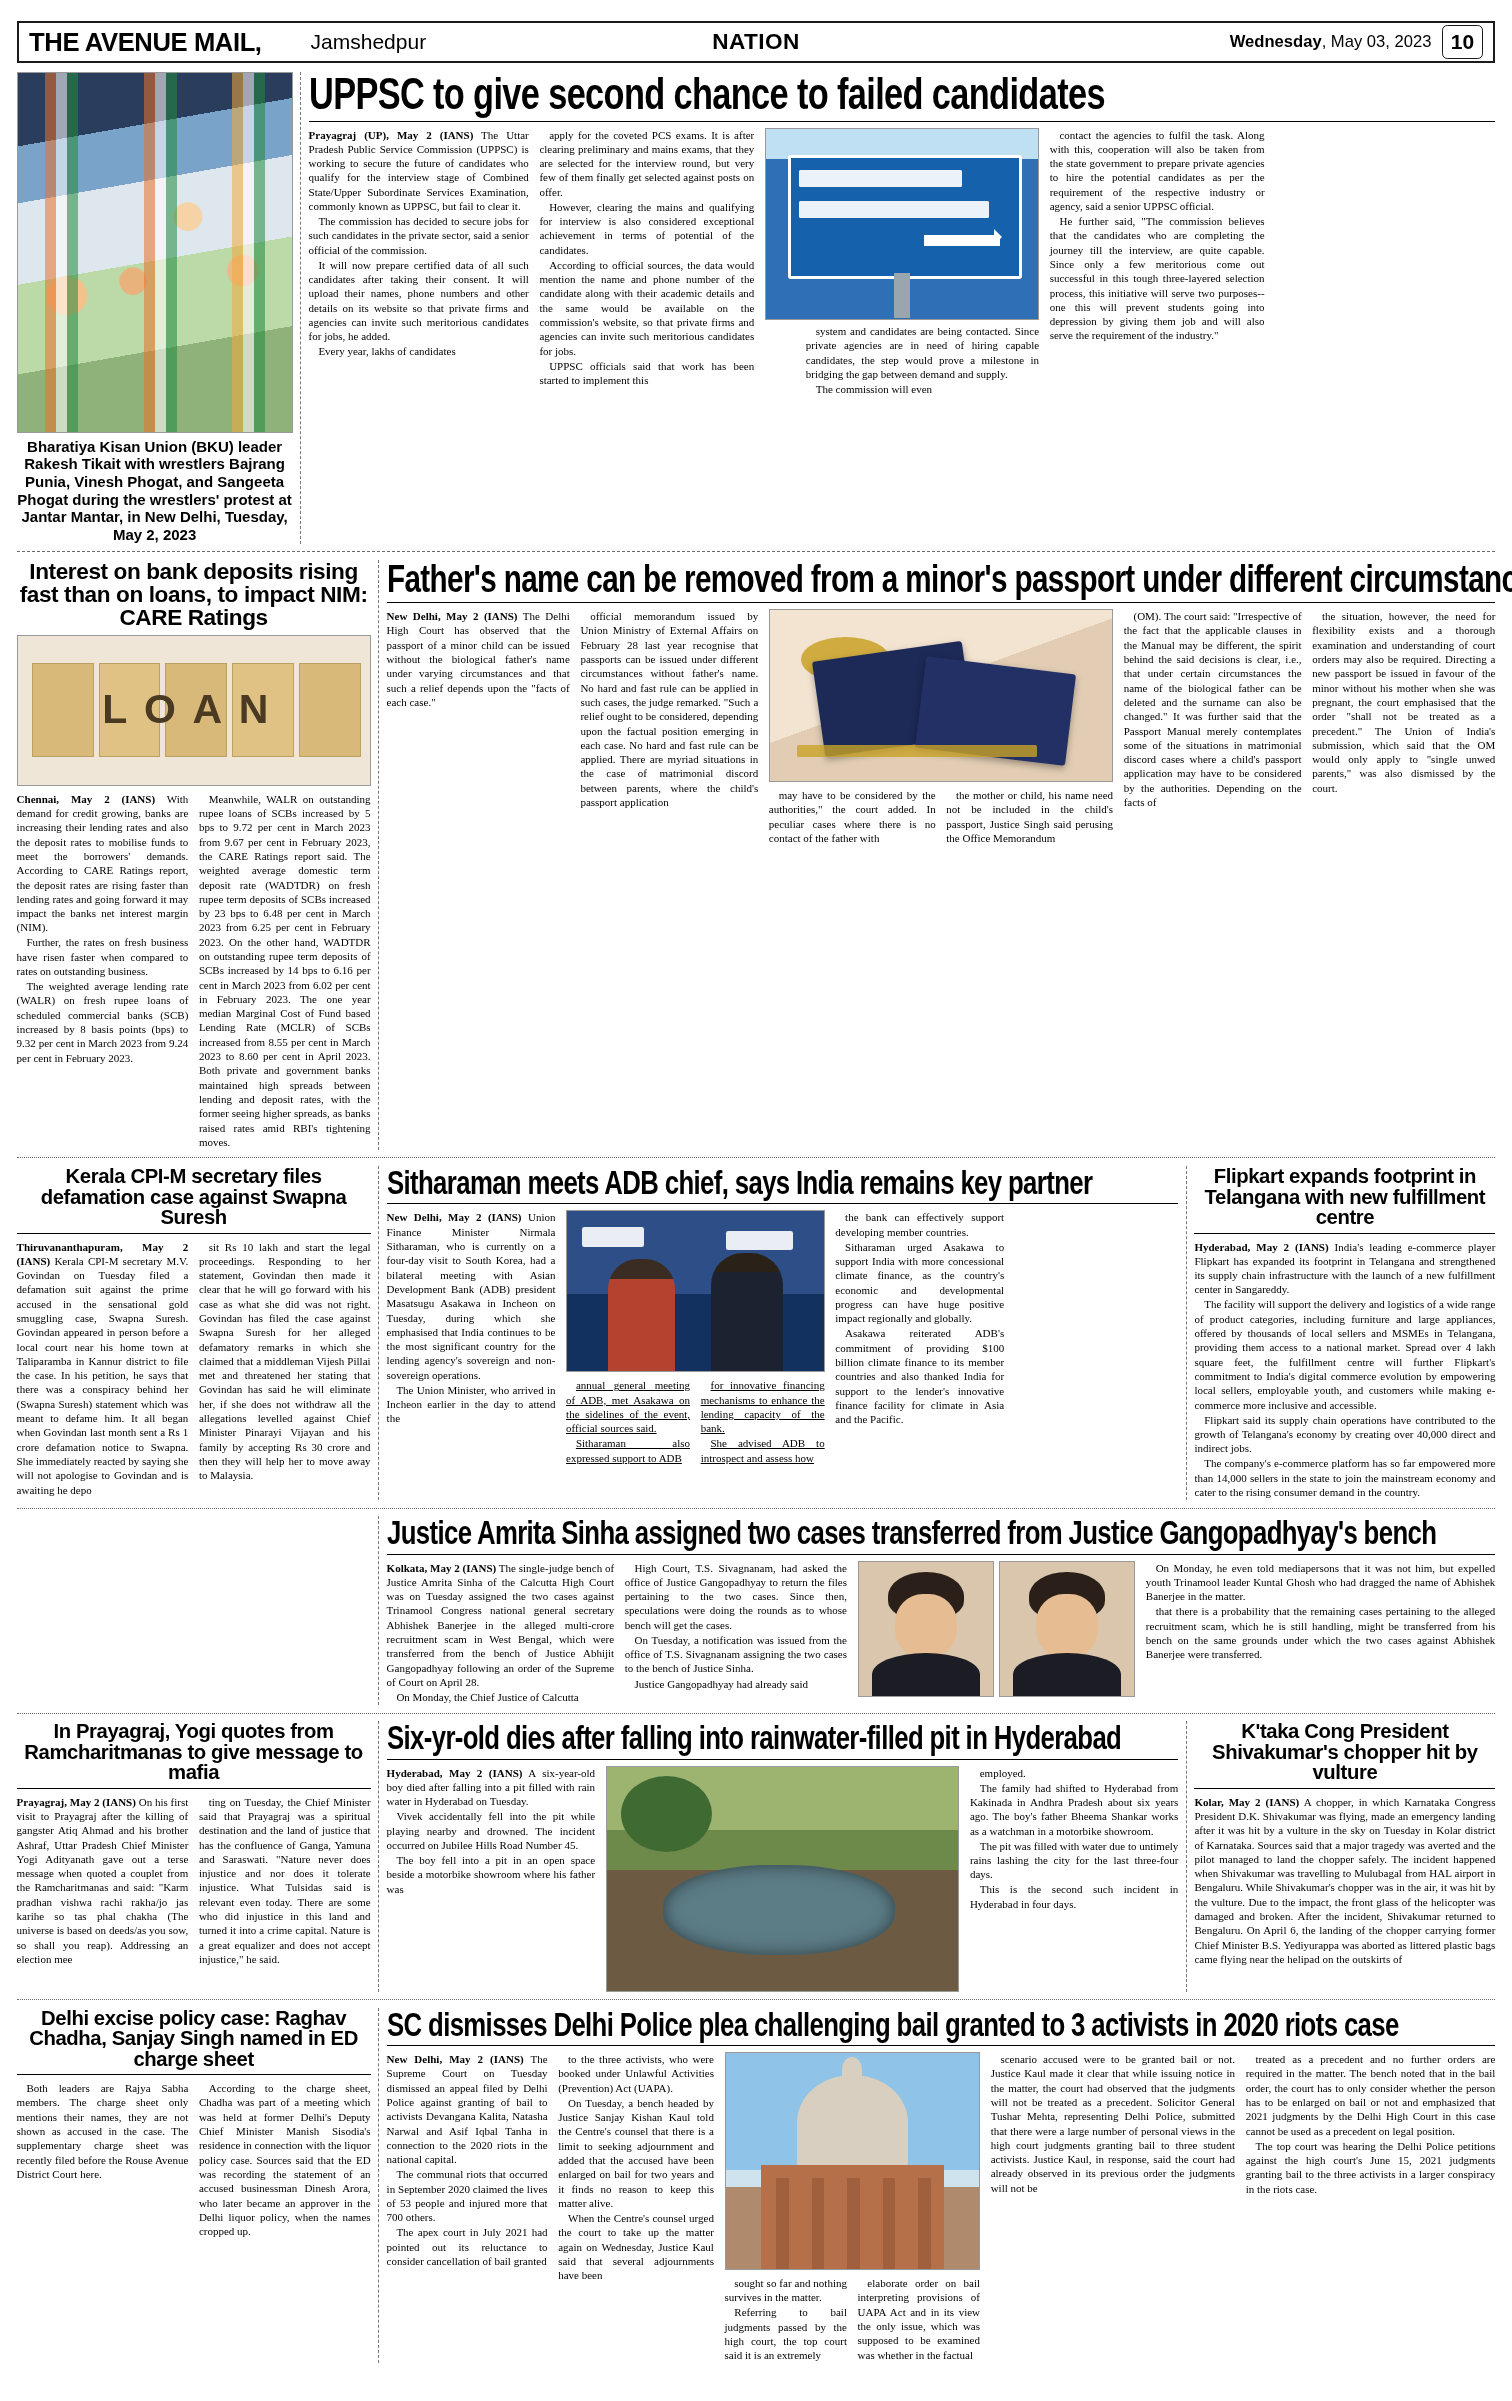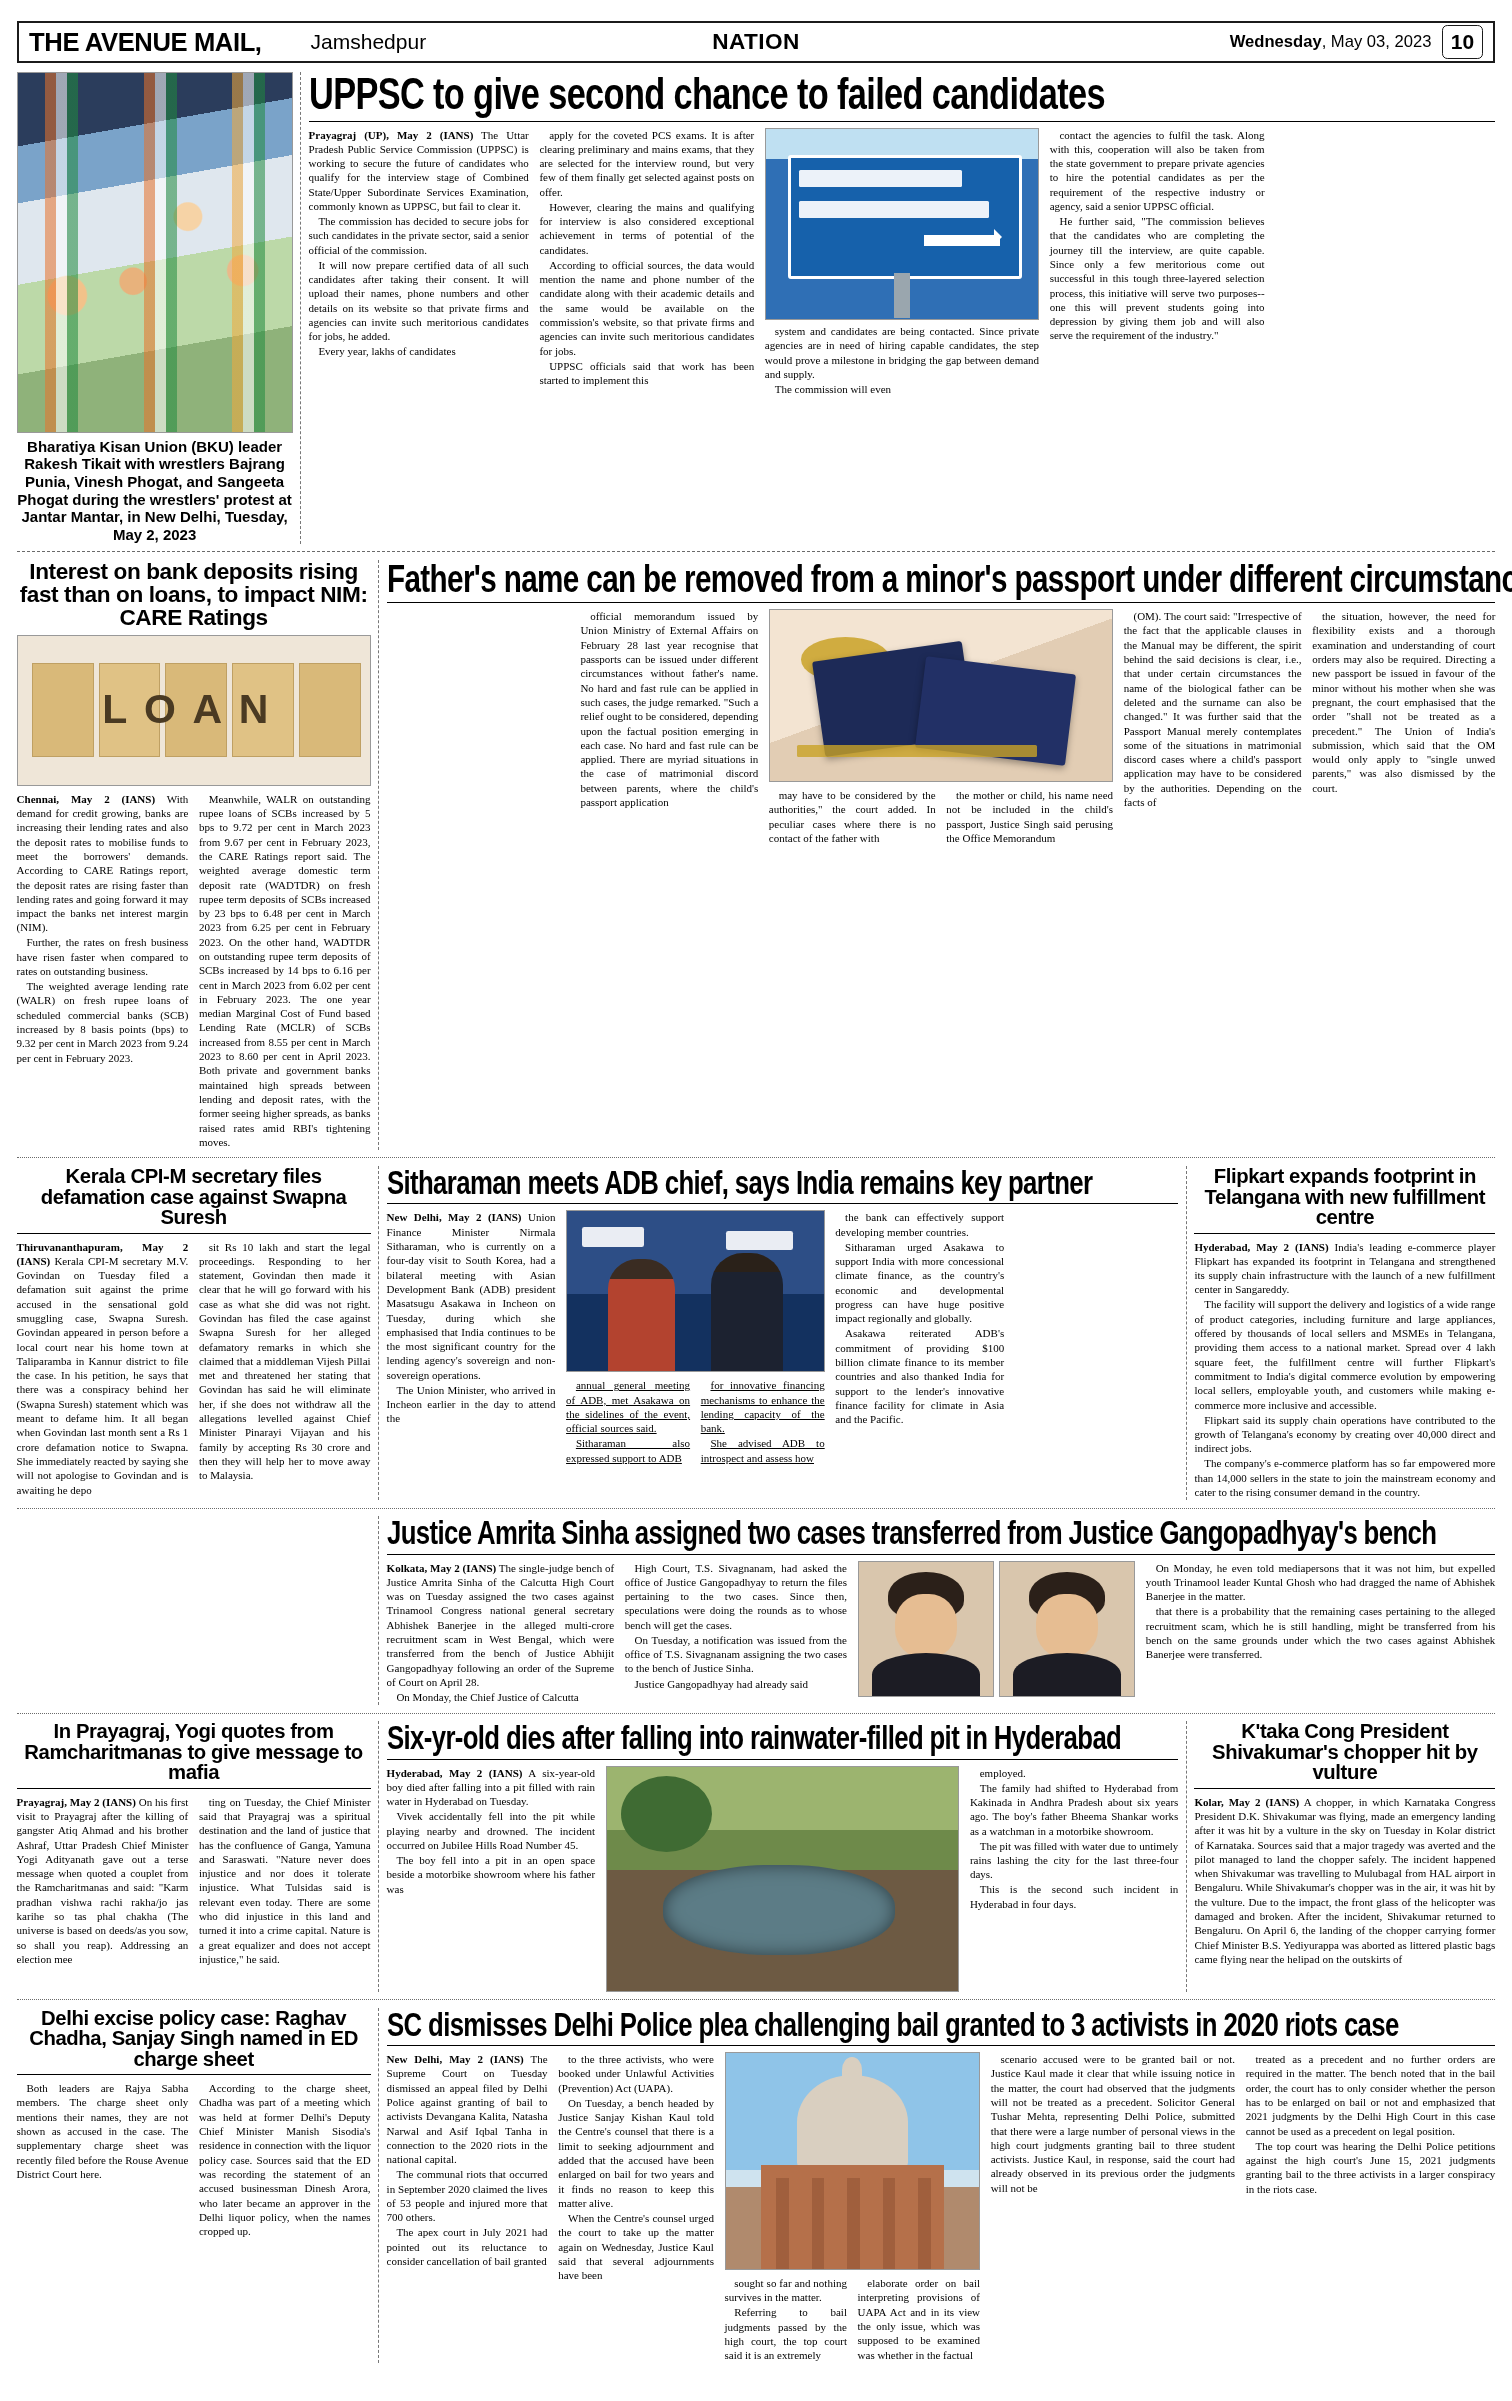--- a/index.html
+++ b/index.html
@@ -133,21 +133,21 @@
               <p class="">UPPSC officials said that work has been started to implement this</p>
             </div>
         <div class="c" style="width:24%;padding:0 5.3px;">
           <div class="photo ph-sign" style="height:192px;">
             <div class="board"></div>
                 <div class="l1"></div>
                 <div class="l2"></div>
                 <div class="arr"></div>
                 <div class="pole"></div>
           </div>
-          <div class="body-col" style="margin-top:4.5px;">
+          <div class="body-col" style="margin-top:4.5px;margin-left:41px;">
                 <p class="">system and candidates are being contacted. Since private agencies are in need of hiring capable candidates, the step would prove a milestone in bridging the gap between demand and supply.</p>
                 <p class="">The commission will even</p>
               </div>
         </div>
         <div class="c body-col" style="width:19%;">
               <p class="">contact the agencies to fulfil the task. Along with this, cooperation will also be taken from the state government to prepare private agencies to hire the potential candidates as per the requirement of the respective industry or agency, said a senior UPPSC official.</p>
               <p class="">He further said, "The commission believes that the candidates who are completing the journey till the interview, are quite capable. Since only a few meritorious come out successful in this tough three-layered selection process, this initiative will serve two purposes-- one this will prevent students going into depression by giving them job and will also serve the requirement of the industry."</p>
             </div>
         <div class="c body-col" style="width:19%;"></div>
       </div>
@@ -180,20 +180,21 @@
       </div>
     </div>
 
     <div class="vr-dash" style="margin:0 7.5px;"></div>
 
     <div style="flex:1;min-width:0;">
       <div class="hl hl-big" style="width:128%;">Father's name can be removed from a minor's passport under different circumstances: Delhi HC</div>
       <div class="hr-solid" style="margin:4.5px 0 6px 0;"></div>
       <div class="cols">
         <div class="c body-col" style="width:17%;">
+              <p class="lead"><b class="dl">New Delhi, May 2 (IANS)</b> The Delhi High Court has observed that the passport of a minor child can be issued without the biological father's name under varying circumstances and that such a relief depends upon the "facts of each case."</p>
             </div>
         <div class="c body-col" style="width:17%;">
               <p class="">official memorandum issued by Union Ministry of External Affairs on February 28 last year recognise that passports can be issued under different circumstances without father's name. No hard and fast rule can be applied in such cases, the judge remarked. "Such a relief ought to be considered, depending upon the factual position emerging in each case. No hard and fast rule can be applied. There are myriad situations in the case of matrimonial discord between parents, where the child's passport application</p>
             </div>
         <div class="c" style="width:32%;">
           <div class="photo ph-pass" style="height:173px;">
             <div class="em"></div>
                 <div class="bk1"></div>
                 <div class="bk2"></div>
                 <div class="tx"></div>

